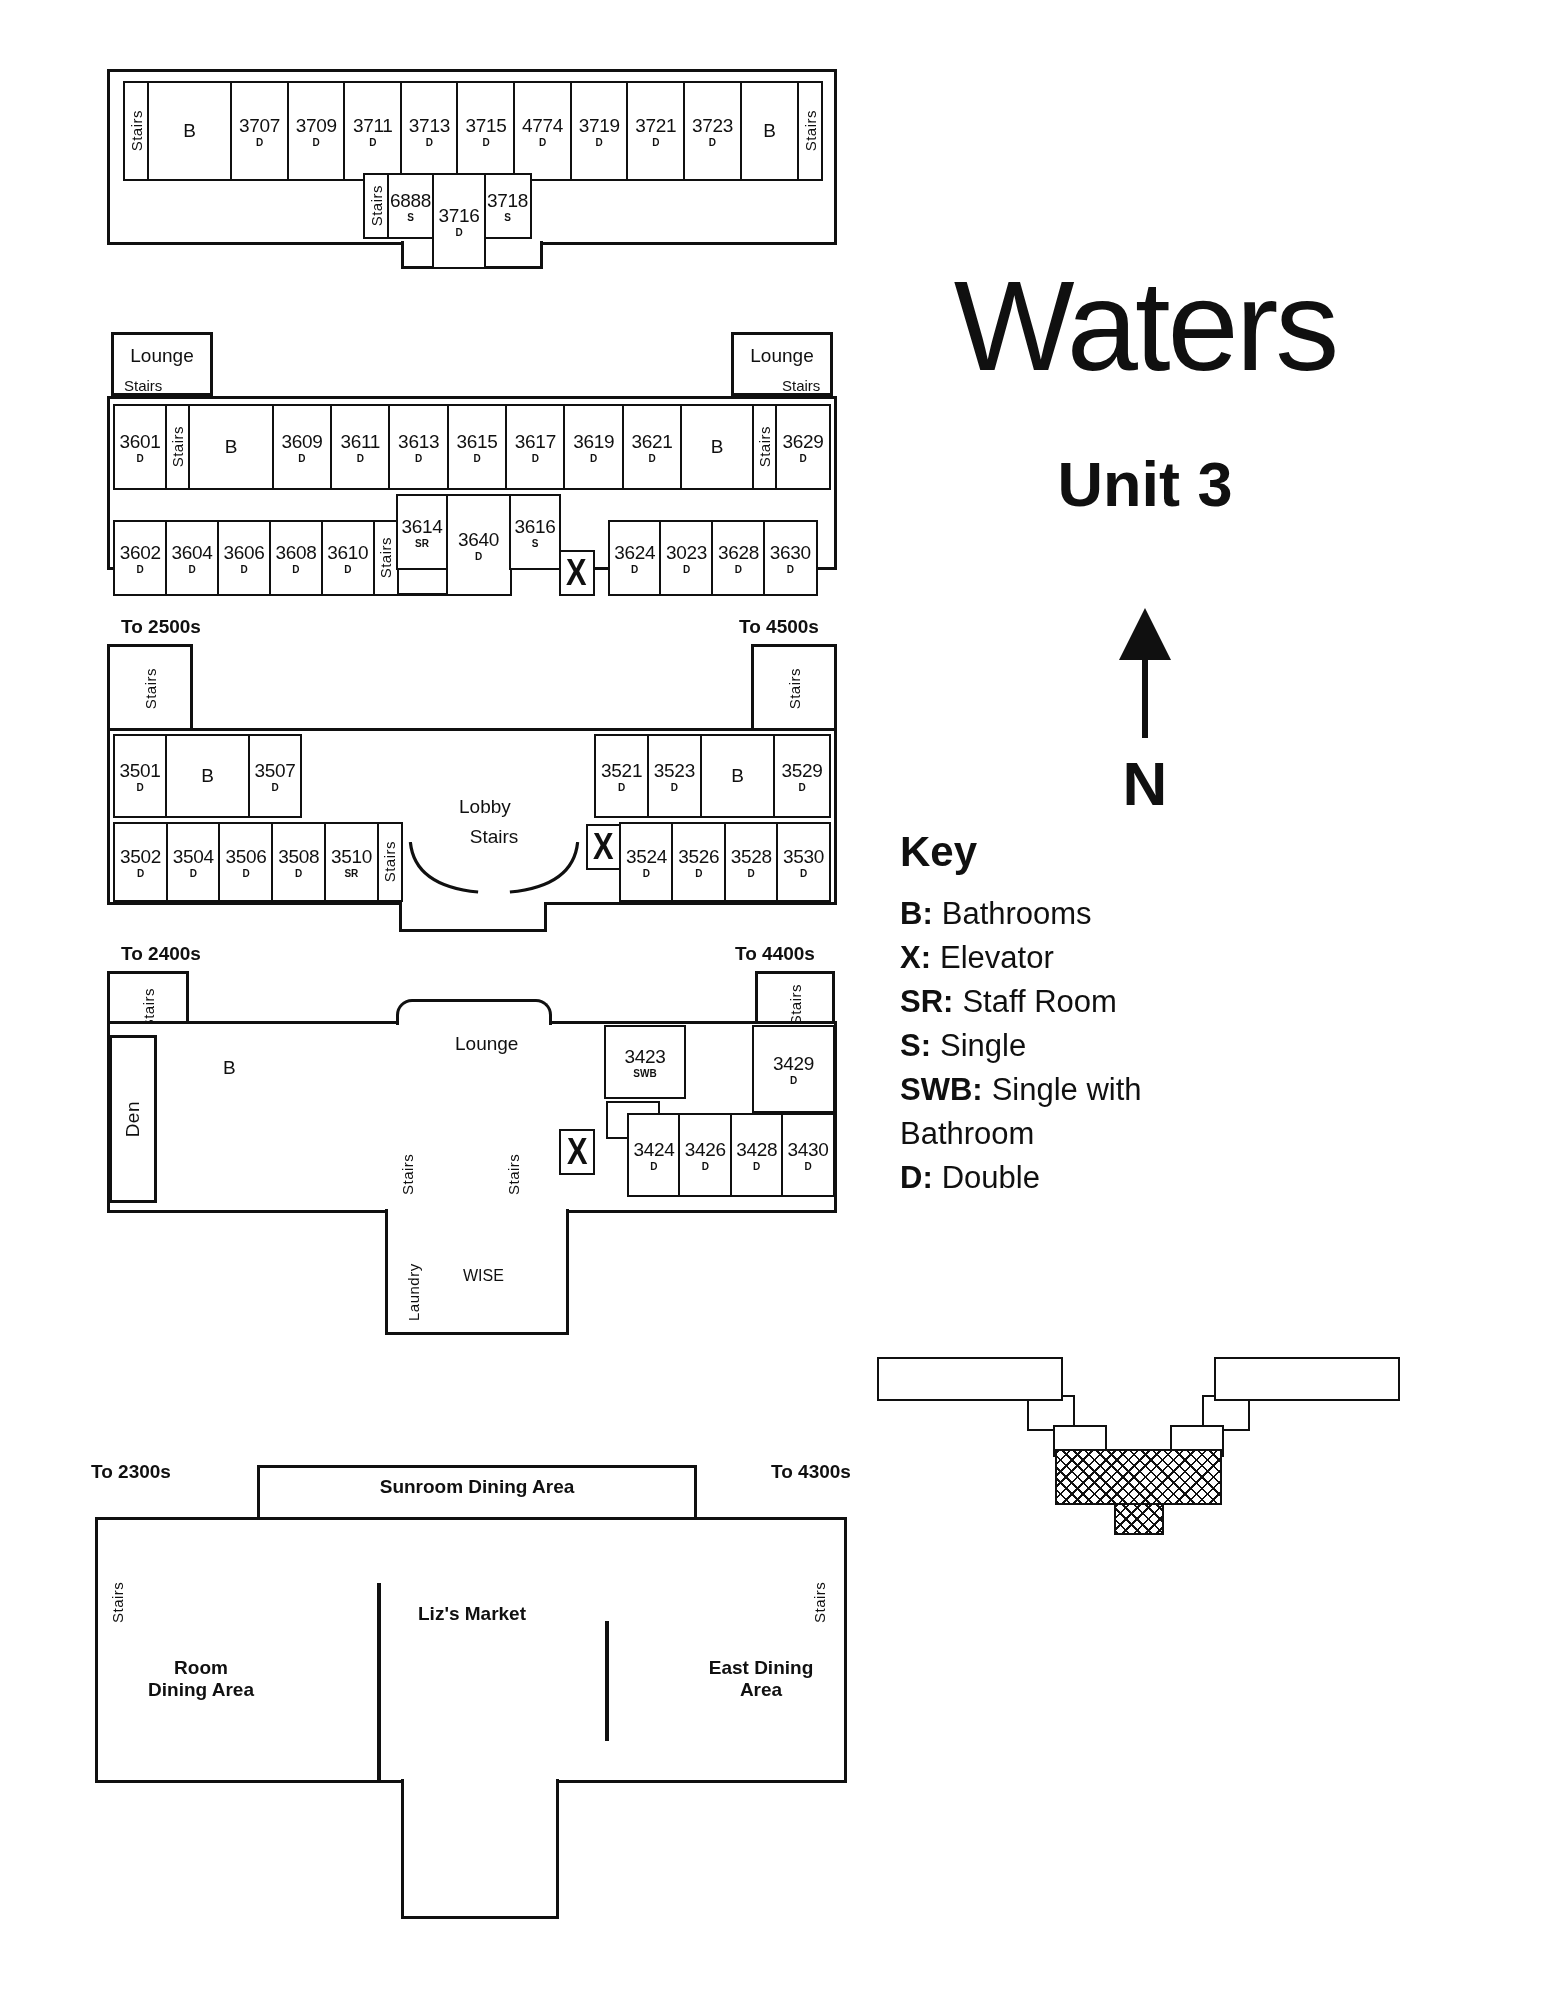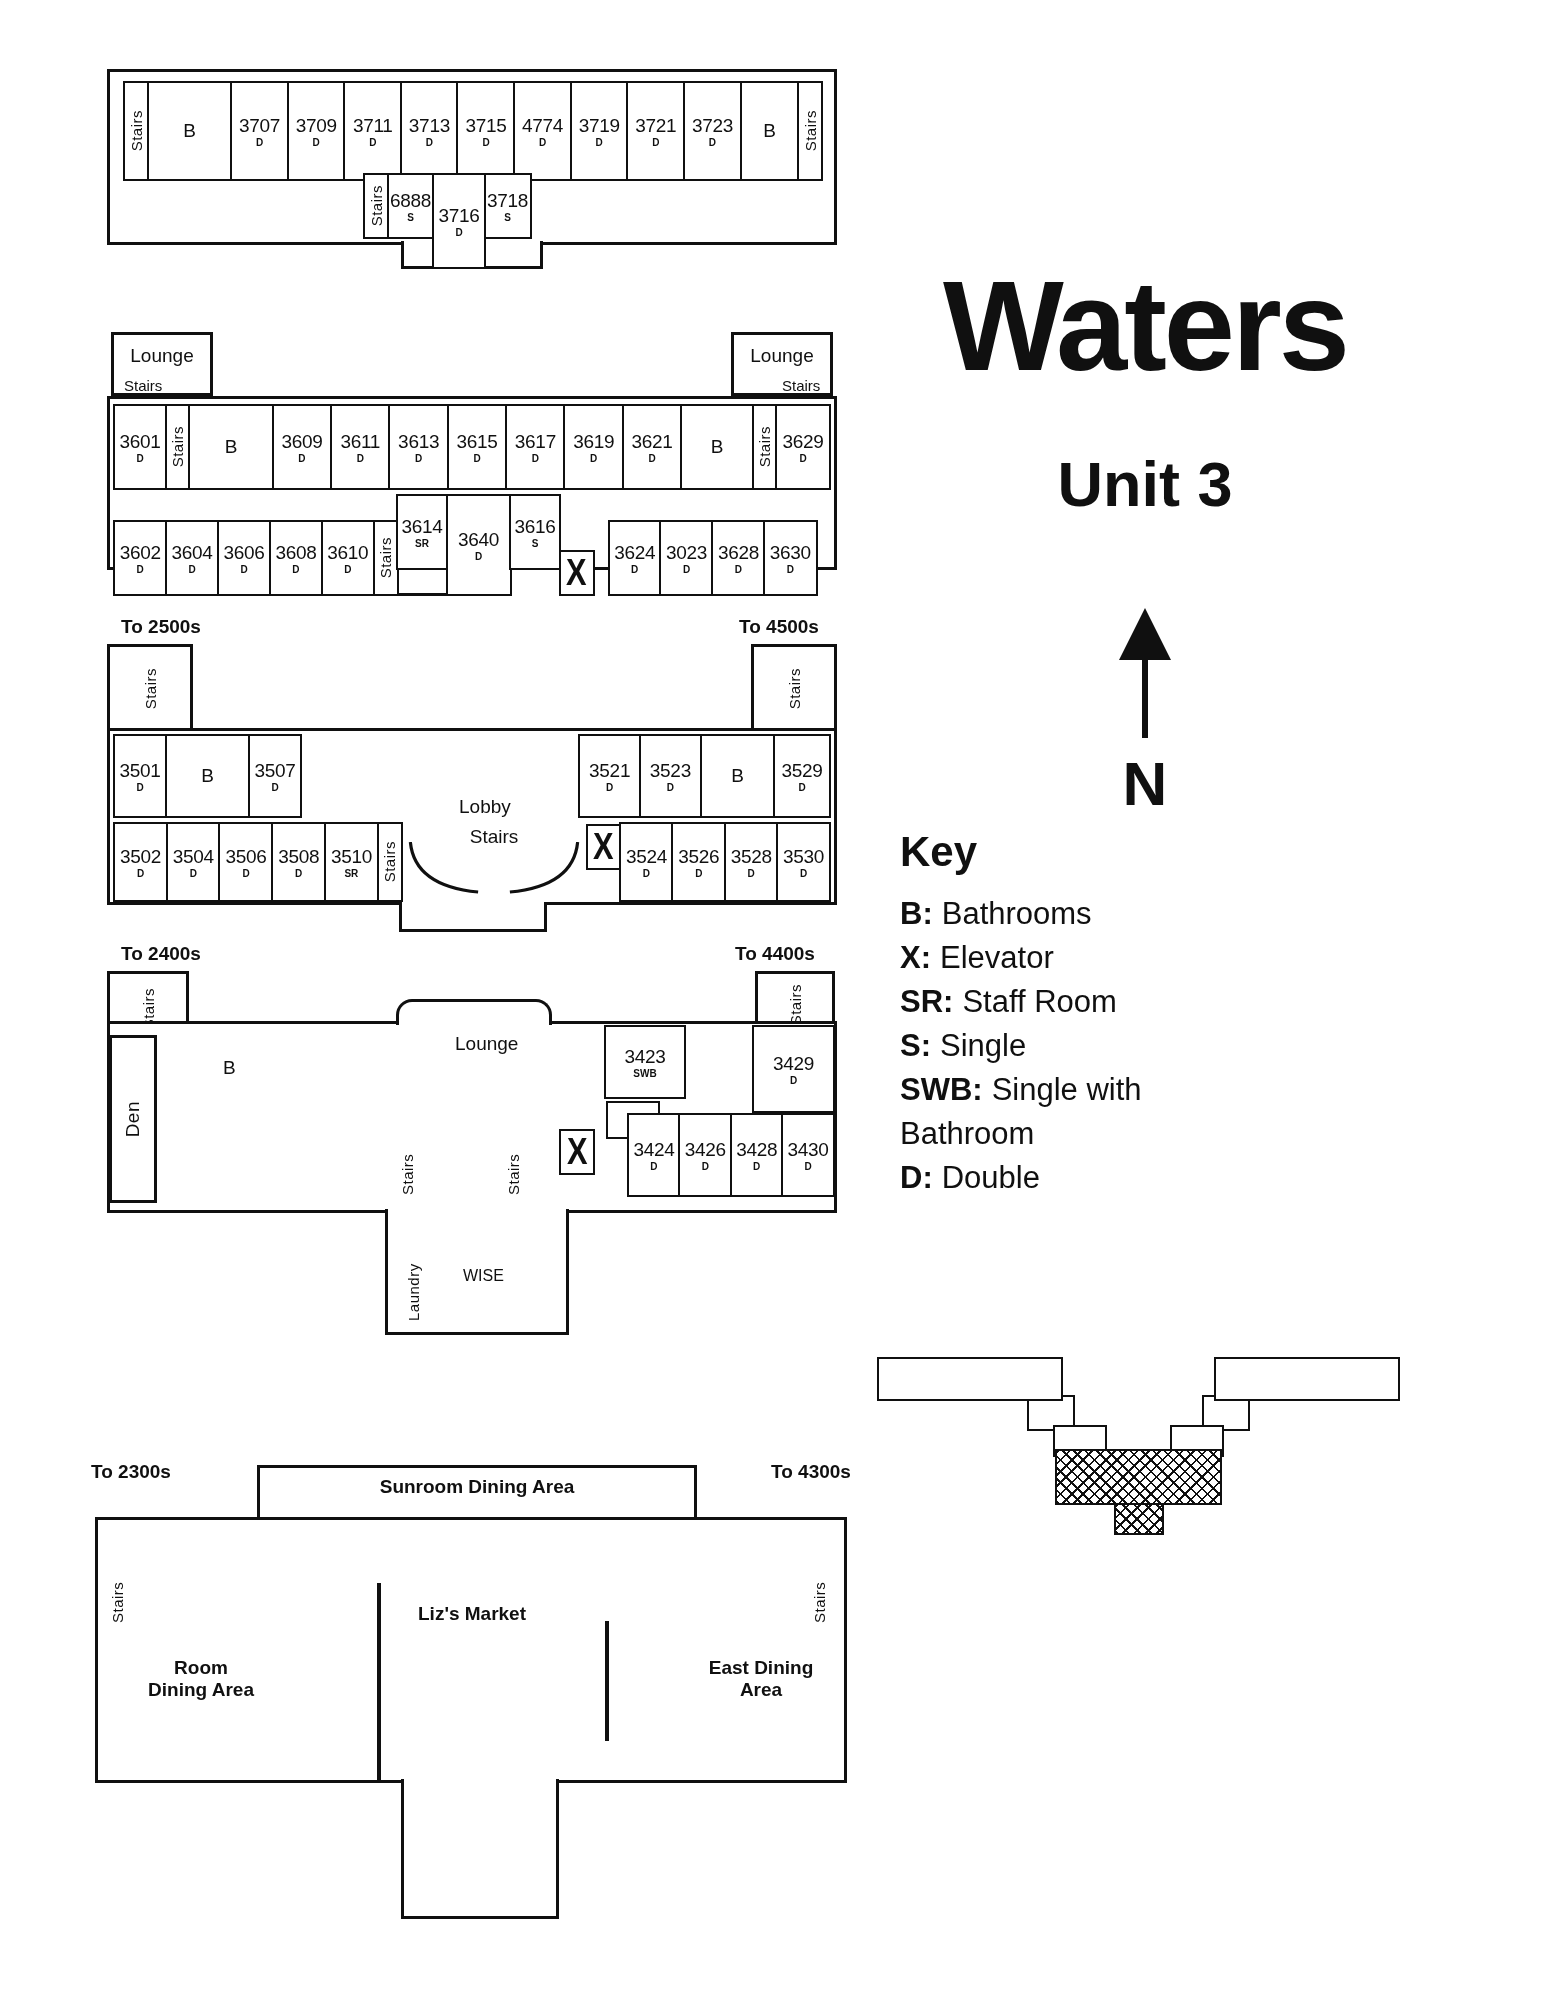--- a/index.html
+++ b/index.html
@@ -40,21 +40,21 @@
 [data-rooms="floors.f3600_bottom_mid"] .room:nth-child(1){width:52px}
 [data-rooms="floors.f3600_bottom_mid"] .room:nth-child(2){width:66px;height:102px}
 [data-rooms="floors.f3600_bottom_mid"] .room:nth-child(3){width:52px}
 .entry{position:relative}
 .entry svg{position:absolute;left:4px;right:4px;bottom:2px;width:calc(100% - 8px);height:58px}
 .iwall{position:absolute;background:#101010}
 .fp{position:absolute;border:2.5px solid #101010;background:#fff}
 .hatch{background-image:repeating-linear-gradient(45deg,#101010 0 1.8px,transparent 1.8px 8px),repeating-linear-gradient(135deg,#101010 0 1.8px,transparent 1.8px 8px)}
 .kentry{font-size:31px;line-height:1.42}
 .kabbr{font-weight:bold;margin-right:9px}
-.waters{font-size:128px;font-weight:bold;letter-spacing:-3px;text-align:center}
+.waters{font-size:128px;font-weight:normal;letter-spacing:-3px;text-align:center}
 .unit{font-size:63px;font-weight:600;text-align:center}
 </style>
 </head>
 <body>
 
 <section class="abs" style="left:107px;top:69px;width:730px;height:205px">
   <div class="wall" style="left:0;top:0;width:730px;height:176px"></div>
   <div class="wall nb-top" style="left:294px;top:172px;width:142px;height:28px;z-index:2"></div>
   <div class="strip" style="left:16px;top:12px;width:700px;height:100px">
     <div class="cell stairsv">
@@ -282,21 +282,21 @@
     <div class="cell bcell" style="width:86px">
         <span>B</span>
       </div>
     <div class="rooms" style="width:54px" data-rooms="floors.f3500_left2">
         <div class="room">
           <div class="rnum">3507</div>
           <div class="rtype">D</div>
         </div>
       </div>
     <div class="cell spacer grow"></div>
-    <div class="rooms" style="width:124px" data-rooms="floors.f3500_right1">
+    <div class="rooms" style="width:108px" data-rooms="floors.f3500_right1">
         <div class="room">
           <div class="rnum">3521</div>
           <div class="rtype">D</div>
         </div>
         <div class="room">
           <div class="rnum">3523</div>
           <div class="rtype">D</div>
         </div>
       </div>
     <div class="cell bcell" style="width:76px">

